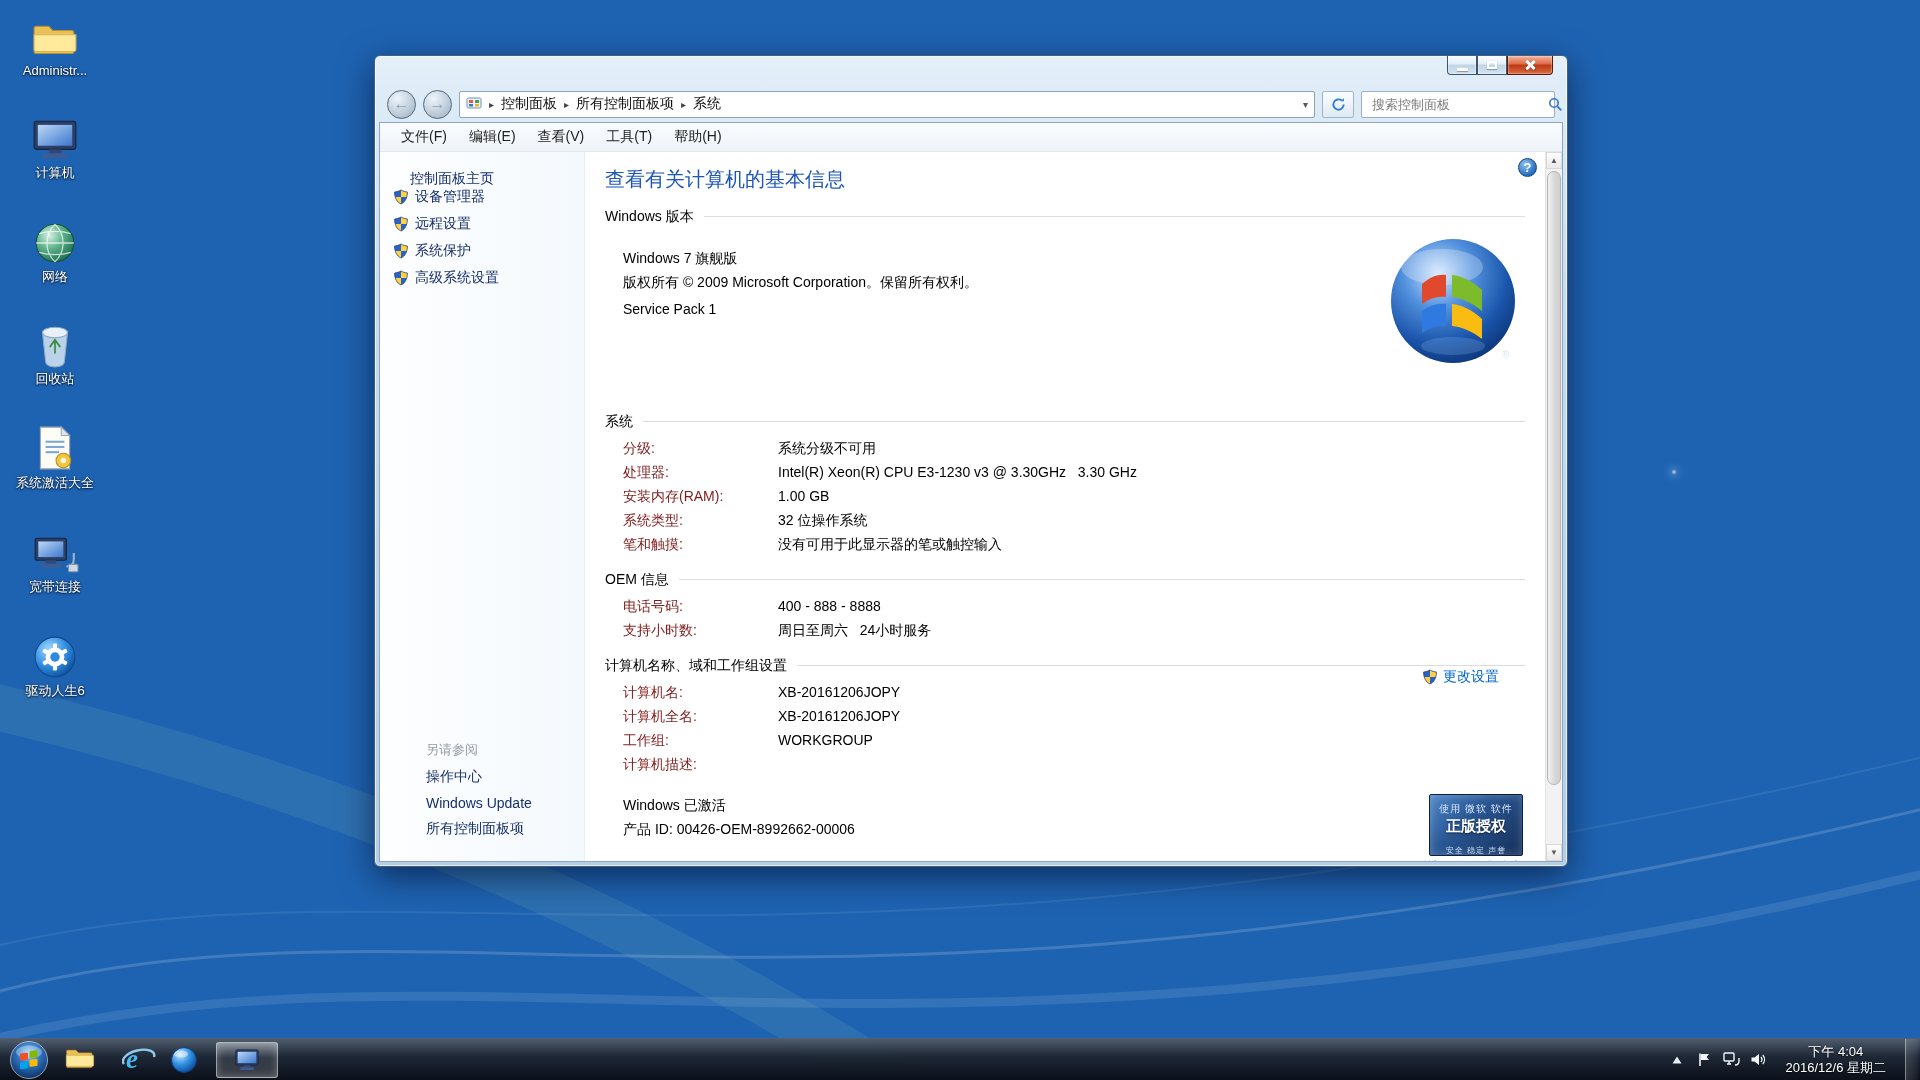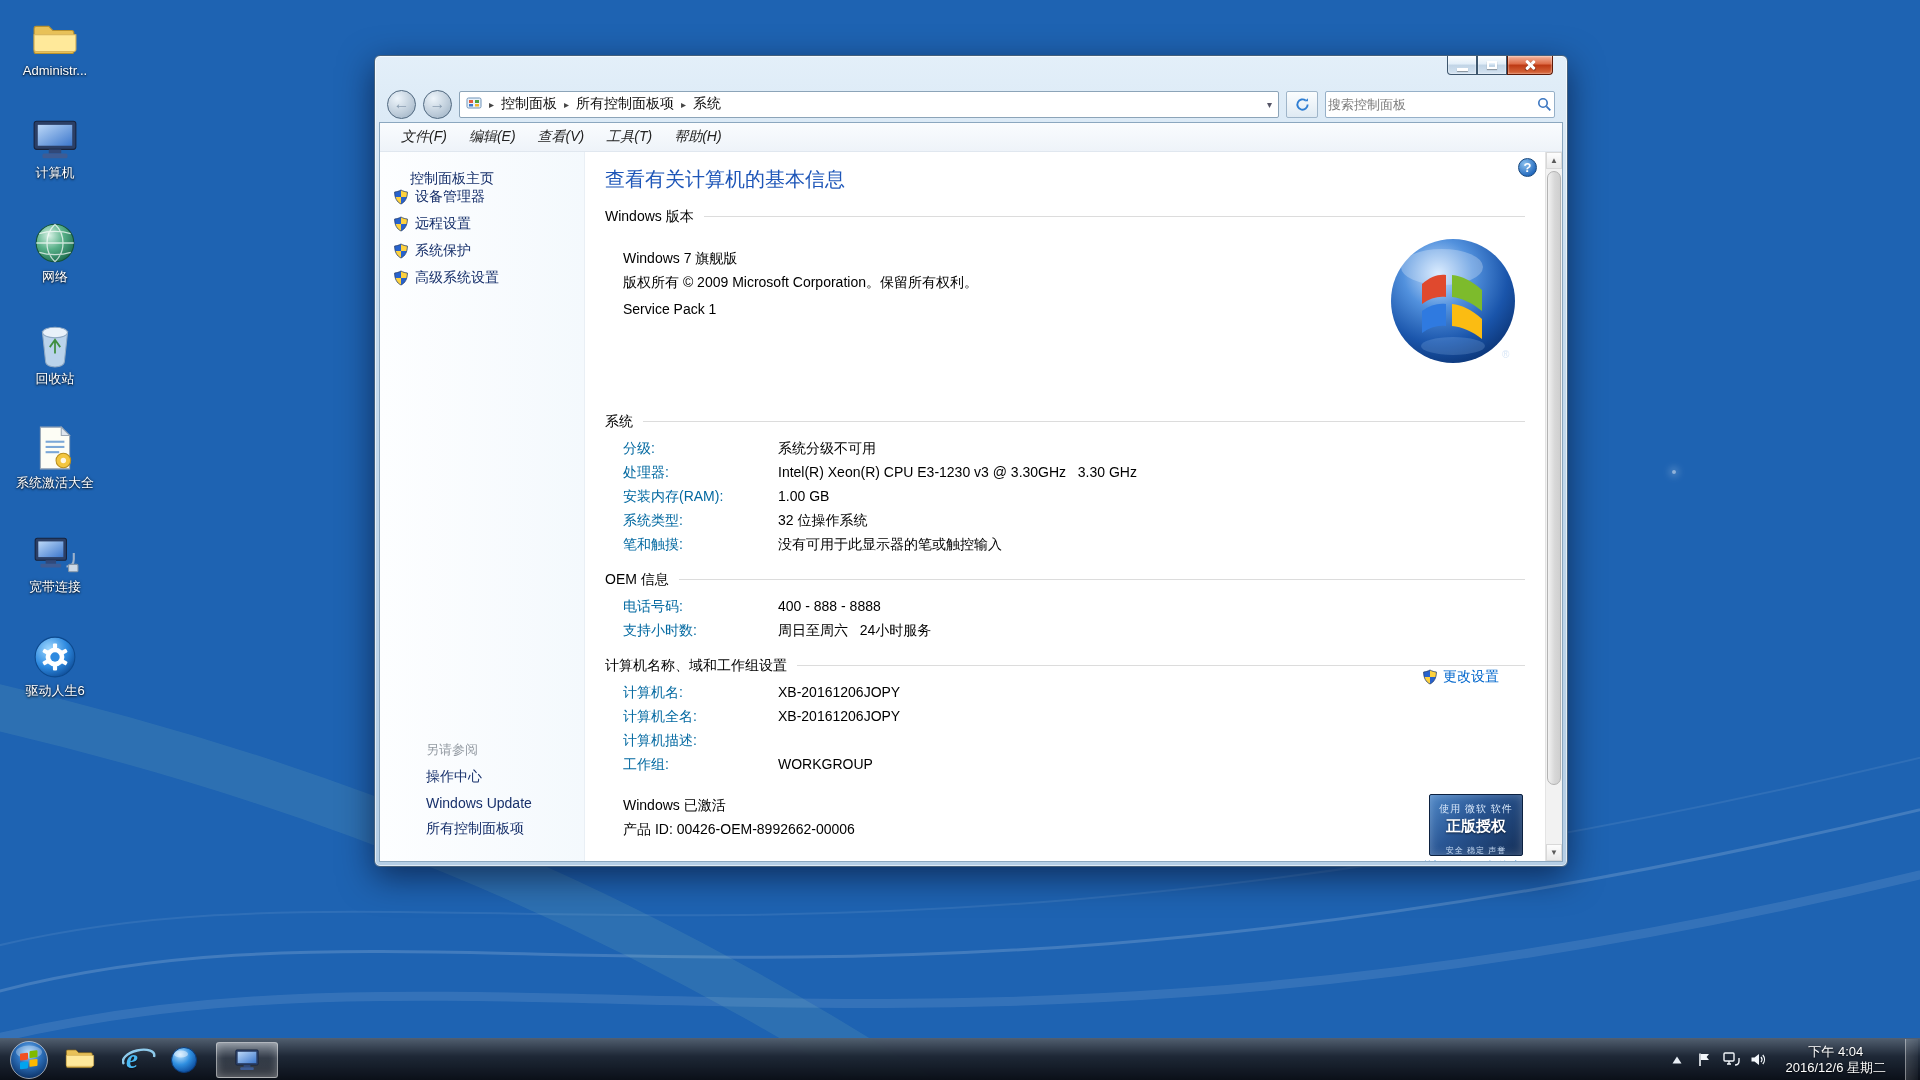--- a/index.html
+++ b/index.html
@@ -56,32 +56,32 @@
     background: radial-gradient(circle at 35% 28%, #eef5fb, #bccbd9 60%, #96abbe);
     display: flex; align-items: center; justify-content: center;
     color: #8c9fb2; font-size: 16px; line-height: 1; }
   .addressbar { flex: 1; height: 27px; background: #fff; border: 1px solid #8ca4b8;
     border-radius: 2px; display: flex; align-items: center; padding: 0 6px; gap: 7px; }
   .crumb { color: #111; white-space: nowrap; }
   .crumb-sep { color: #444; font-size: 10px; }
   .addr-dd { margin-left: auto; color: #556; font-size: 10px; }
   .refresh-btn { width: 32px; height: 27px; border: 1px solid #9fb5c9; border-radius: 2px;
     background: linear-gradient(#fbfdfe, #dfeaf3); display: flex; align-items: center; justify-content: center; }
-  .searchbox { width: 230px; height: 27px; background: #fff; border: 1px solid #96b0c8;
-    border-radius: 2px; display: flex; align-items: center; padding: 0 2px; }
+  .searchbox { width: 194px; height: 27px; background: #fff; border: 1px solid #96b0c8;
+    border-radius: 2px; display: flex; align-items: center; padding: 0 10px; }
   .searchbox input { flex: 1; border: none; outline: none; font-size: 13px;
     font-family: "Liberation Sans", sans-serif; color: #333; }
   .searchbox input::placeholder { color: #7b7b7b; }
 
   
   .win-body { position: absolute; top: 66px; left: 4px; right: 4px; bottom: 4px;
     background: #fff; border: 1px solid #8ba7bf; display: flex; flex-direction: column; }
   .menubar { height: 29px; flex: 0 0 29px; background: linear-gradient(#fafcfe, #eef3f9);
     border-bottom: 1px solid #e0e7ef; display: flex; align-items: center; padding-left: 10px; }
-  .menu-item { padding: 4px 11px; color: #222; font-style: italic; }
+  .menu-item { padding: 4px 11px; color: #222; }
   .content-row { flex: 1; display: flex; min-height: 0; }
 
   
   .sidebar { width: 205px; flex: 0 0 205px; position: relative;
     background: linear-gradient(90deg, #fdfeff, #f4f9fd); border-right: 1px solid #e9eff5; }
   .sb-home { margin: 18px 0 0 30px; color: #17306b; }
   .sb-tasks { }
   .sb-task { display: flex; align-items: center; gap: 6px; margin: 0 0 9px 13px; color: #17306b; }
   .sb-bottom { position: absolute; left: 16px; bottom: 14px; }
   .sb-seealso { margin-left: 30px; color: #939aa2; font-size: 13px; margin-bottom: 9px; }
@@ -93,21 +93,21 @@
   .sec-head { display: flex; align-items: center; margin-top: 16px; color: #000; line-height: 20px; }
   .sec-head .rule { flex: 1; height: 1px; background: #dcdcdc; margin-left: 10px; }
   .ver-line { margin: 5px 0 0 18px; line-height: 19px; color: #000; }
   .ver-line.first { margin-top: 23px; }
   .ver-line.sp { margin-top: 8px; }
   .section.sys { margin-top: 92px; }
   .section.act { margin-top: 18px; }
   .rows { margin-top: 8px; }
   .inforow { display: flex; margin-left: 18px; line-height: 18px; }
   .inforow + .inforow { margin-top: 6px; }
-  .inforow .lbl { width: 155px; flex: 0 0 155px; color: #0369a1; }
+  .inforow .lbl { width: 155px; flex: 0 0 155px; color: #7f1d1d; }
   .inforow .val { color: #000; white-space: pre-wrap; }
   .link { color: #0066cc; cursor: pointer; }
   .help-badge { position: absolute; top: 6px; right: 8px; width: 19px; height: 19px;
     border-radius: 50%; border: 1px solid #16477e; color: #fff; font-weight: bold; font-size: 13px;
     background: radial-gradient(circle at 35% 30%, #8cc2ef, #2167bc 75%);
     display: flex; align-items: center; justify-content: center; }
   .winlogo { position: absolute; top: 82px; right: 25px; width: 134px; height: 134px; }
   .change-settings { position: absolute; top: 516px; right: 46px; display: flex;
     align-items: center; gap: 5px; }
   .genuine-badge { position: absolute; top: 642px; right: 22px; width: 94px; height: 62px;
@@ -524,26 +524,26 @@
             <div class="rows">
               <div class="inforow">
                 <span class="lbl">计算机名:</span>
                 <span class="val">XB-20161206JOPY</span>
               </div>
               <div class="inforow">
                 <span class="lbl">计算机全名:</span>
                 <span class="val">XB-20161206JOPY</span>
               </div>
               <div class="inforow">
+                <span class="lbl">工作组:</span>
+                <span class="val">WORKGROUP</span>
+              </div>
+              <div class="inforow">
                 <span class="lbl">计算机描述:</span>
                 <span class="val"></span>
-              </div>
-              <div class="inforow">
-                <span class="lbl">工作组:</span>
-                <span class="val">WORKGROUP</span>
               </div>
             </div>
           </div>
 
           <div class="change-settings">
             <span class="shield-16">
                 <svg width="16" height="16" viewBox="0 0 16 16">
                   <g clip-path="url(#shc1)">
                     <rect x="0" y="0" width="8" height="8" fill="#2862cc"></rect>
                     <rect x="8" y="0" width="8" height="8" fill="#ffd23e"></rect>

